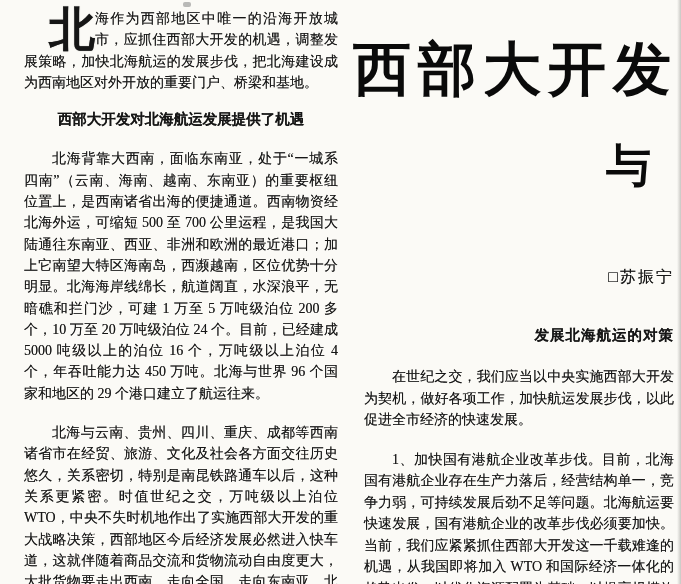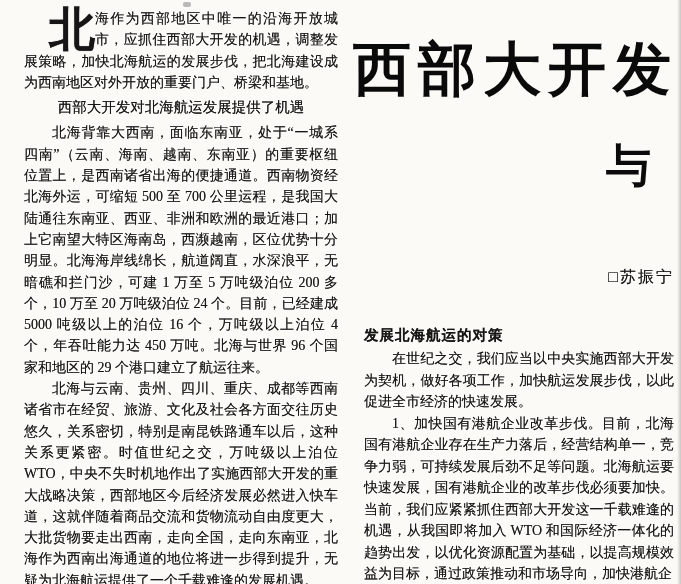--- a/index.html
+++ b/index.html
@@ -14,39 +14,39 @@
   }
   
   .left-col { position:absolute; left:24px; top:8px; width:314px; }
   .para {
     margin:0;
     font-size:14px;
     line-height:21.3px;
     text-align:justify;
     text-shadow:0 0 .5px rgba(0,0,0,.55);
   }
-  .indent { text-indent:2em; }
+  .indent { text-indent:2em;margin-top:18px; }
   .dropcap-box {
     float:left;
     width:71px; height:42px;
     text-align:right;
     overflow:visible;
   }
   .dropcap {
     font-size:46px;
     line-height:44px;
     font-weight:700;
     letter-spacing:0;
     text-shadow:0 0 .7px rgba(0,0,0,.8);
   }
   .sec-heading {
-    margin:4px;
+    margin:16px;
     font-size:14.5px;
     line-height:21.3px;
-    font-weight:400;
+    font-weight:700;
     text-align:center;
     text-shadow:0 0 .6px rgba(0,0,0,.7);
   }
   
   .title-main {
     position:absolute; left:353px; top:31px;
     font-family:"DejaVu Sans", sans-serif;
     font-weight:900;
     font-size:58px;
     letter-spacing:7px;
@@ -62,21 +62,21 @@
   }
   .author-line {
     position:absolute; left:364px; top:267px; width:310px;
     text-align:right;
     font-size:16px;
     letter-spacing:2px;
     text-shadow:0 0 .4px rgba(0,0,0,.6);
   }
   .right-subheading {
     position:absolute; left:364px; top:326px; width:310px;
-    text-align:left;
+    text-align:right;
     font-size:14.5px;
     font-weight:700;
     letter-spacing:1px;
     text-shadow:0 0 .6px rgba(0,0,0,.7);
   }
   .right-body { position:absolute; left:364px; top:348px; width:310px; }
   .right-body .para { line-height:21.5px; }
   
   .edge-shadow {
     position:absolute; right:0; top:0; width:4px; height:100%;

